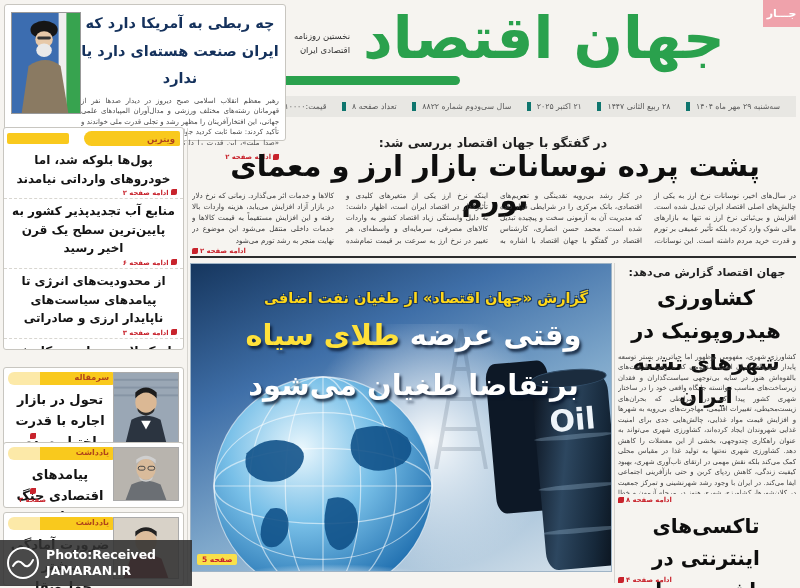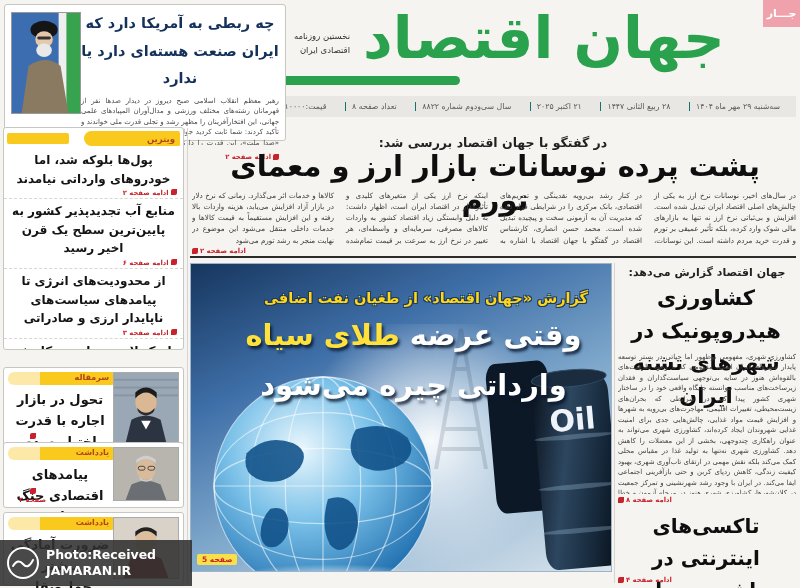--- a/index.html
+++ b/index.html
@@ -17,21 +17,21 @@
   
   .mast-title { right:6px; top:-4px; width:500px; text-align:center; color:#2aa14d;
                 font-size:58px; font-weight:bold; letter-spacing:-2px; line-height:1.45; }
   .mast-sub { left:240px; top:30px; width:110px; text-align:right; font-size:8.5px; color:#333; line-height:1.6; }
   .mast-tail { left:250px; top:76px; width:210px; height:9px; background:#2aa14d; border-radius:5px; }
 
   
   .dateline { left:250px; top:96px; width:546px; height:21px; background:#e8e7e3;
               display:flex; align-items:center; justify-content:space-between; padding:0 10px;
               font-size:7.8px; color:#5a5a5a; }
-  .dateline span { padding:0 6px; border-left:1px solid #0f766e; white-space:nowrap; }
+  .dateline span { padding:0 6px; border-left:4px solid #0f766e; white-space:nowrap; }
   .dateline span:last-child { border-left:none; }
 
   
   .lead { left:4px; top:4px; width:282px; height:137px; padding:5px 7px 4px 5px; }
   .lead-photo { position:absolute; left:6px; top:7px; width:70px; height:102px; border:1px solid #999; }
   .lead-main { position:absolute; right:6px; top:5px; width:198px; }
   .lead-h { font-size:14.5px; font-weight:800; color:#14315c; text-align:center; line-height:1.9; }
   .lead-b { margin-top:3px; font-size:7px; color:#484848; text-align:justify; line-height:1.5; height:49px; overflow:hidden; }
 
   
@@ -304,21 +304,21 @@
       <div class="hoop" style="top:58px;"></div>
       <div class="hoop" style="top:108px;"></div>
       <div class="hoop" style="top:152px;"></div>
       <div class="oil-label">Oil</div>
     </div>
 
     <div class="oil-kicker fa">گزارش «جهان اقتصاد» از طغیان نفت اضافی</div>
     <div class="oil-h oil-h1 fa">
       <span>وقتی عرضه </span><span class="hl">طلای سیاه</span>
     </div>
-    <div class="oil-h oil-h2 fa">وارداتی چیره می‌شود</div>
+    <div class="oil-h oil-h2 fa">برتقاضا طغیان می‌شود</div>
     <div class="oil-tag fa">صفحه 5</div>
   </div>
 
   <div class="abs r-kicker fa">جهان اقتصاد گزارش می‌دهد:</div>
   <div class="abs r-head fa">کشاورزی هیدروپونیک در شهرهای تشنه ایران</div>
   <div class="abs r-body fa">کشاورزی شهری، مفهومی نوظهور اما حیاتی در بستر توسعه پایدار شهرهای ایران است. مفهومی که با وجود ظرفیت‌های بالقوه‌اش هنوز در سایه بی‌توجهی سیاست‌گذاران و فقدان زیرساخت‌های مناسب نتوانسته جایگاه واقعی خود را در ساختار شهری کشور پیدا کند در شرایطی که بحران‌های زیست‌محیطی، تغییرات اقلیمی، مهاجرت‌های بی‌رویه به شهرها و افزایش قیمت مواد غذایی، چالش‌هایی جدی برای امنیت غذایی شهروندان ایجاد کرده‌اند، کشاورزی شهری می‌تواند به عنوان راهکاری چندوجهی، بخشی از این معضلات را کاهش دهد. کشاورزی شهری نه‌تنها به تولید غذا در مقیاس محلی کمک می‌کند بلکه نقش مهمی در ارتقای تاب‌آوری شهری، بهبود کیفیت زندگی، کاهش ردپای کربن و حتی بازآفرینی اجتماعی ایفا می‌کند. در ایران با وجود رشد شهرنشینی و تمرکز جمعیت در کلان‌شهرها، کشاورزی شهری هنوز در مرحله آزمون و خطا باقی مانده است. در تهران، مشهد، اصفهان و شیراز نمونه‌هایی از باغ‌های خانگی، پشت‌بام‌های سبز</div>
   <span class="abs cmark r-more1">
     <i class="cicon"></i>
     <span>ادامه صفحه ۸</span>
     </span>

